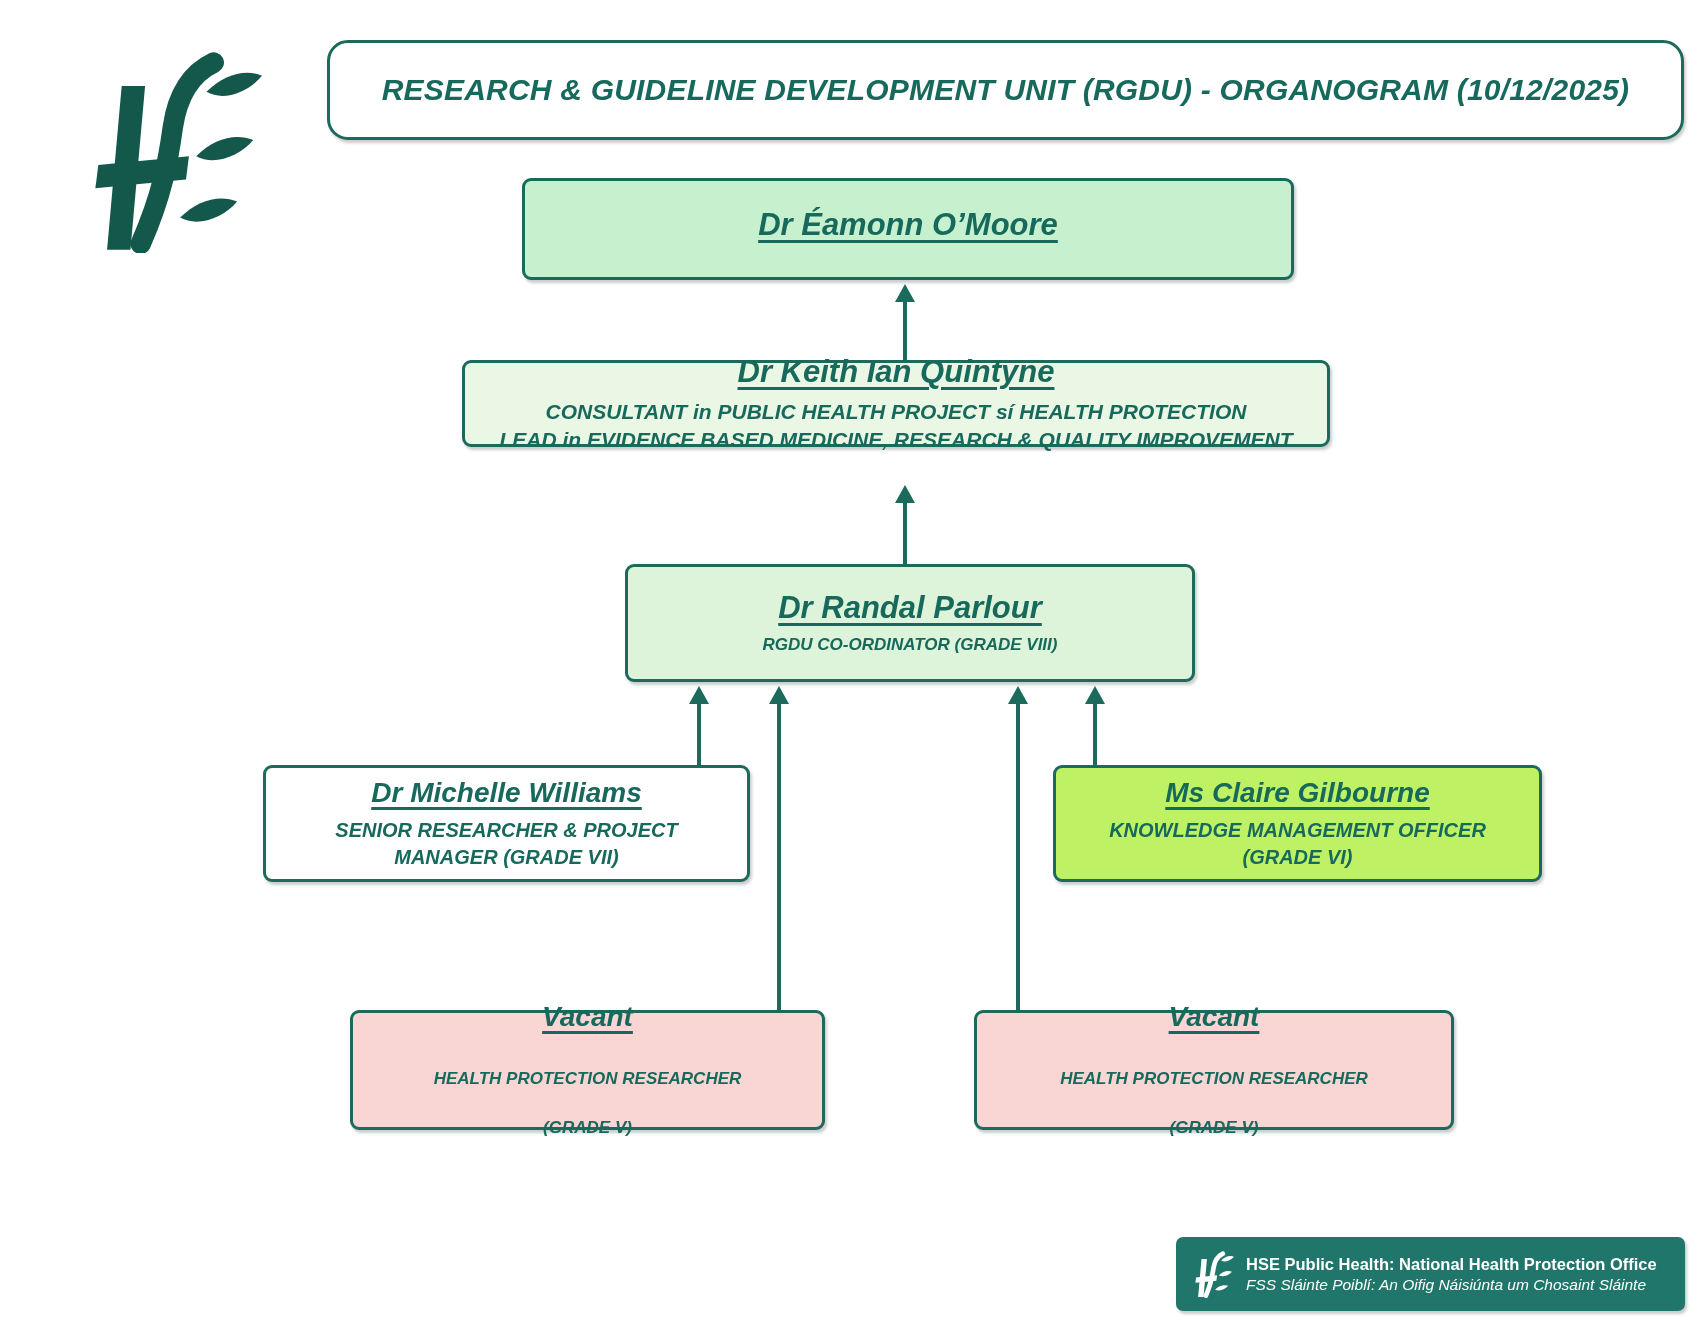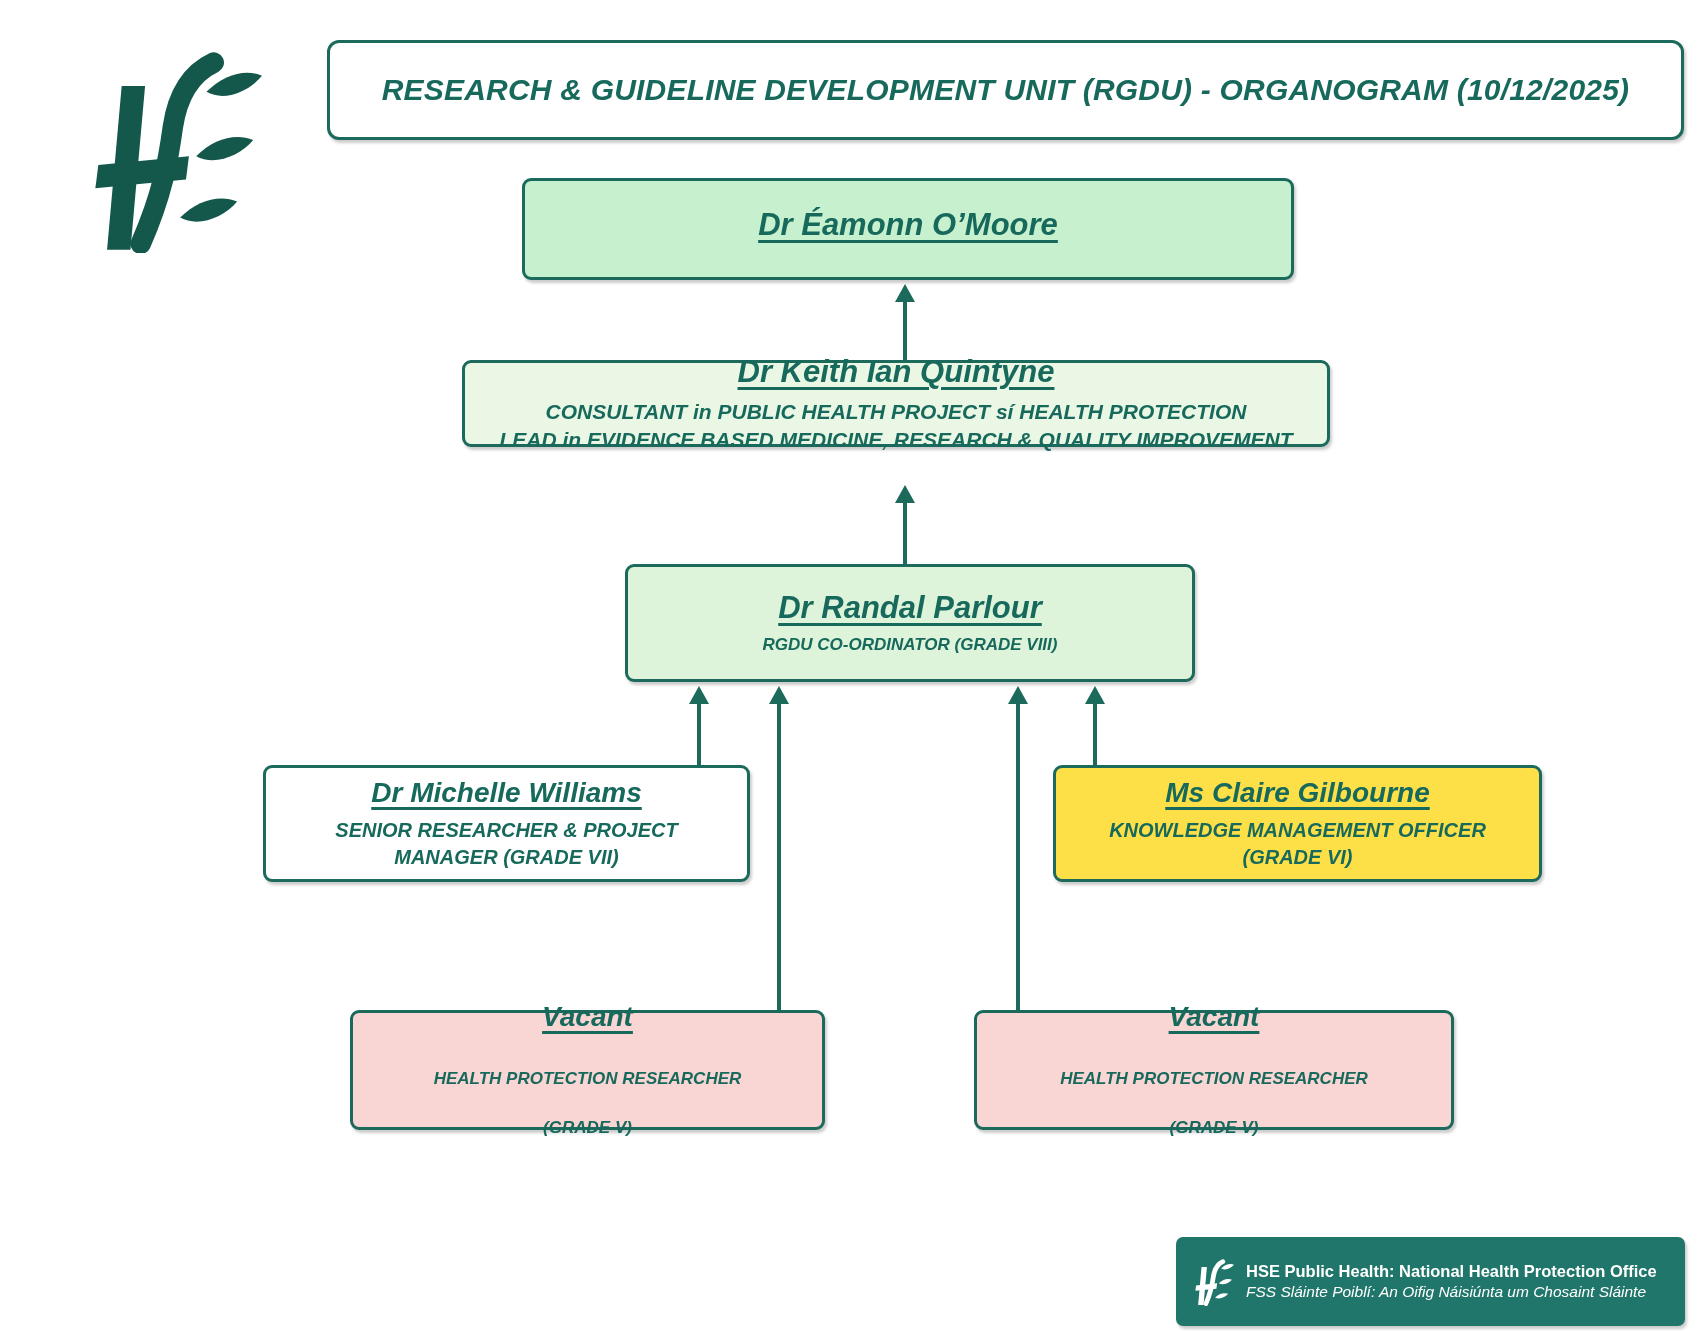--- a/index.html
+++ b/index.html
@@ -12,21 +12,21 @@
     --footer-bg:#20766a;
   }
   *{margin:0;padding:0;box-sizing:border-box;}
   html,body{background:#ffffff;}
   body{font-family:"Liberation Sans", sans-serif;}
   #page{position:relative;width:1703px;height:1331px;background:#ffffff;overflow:hidden;}
 
   
   .title-box{
     position:absolute;left:327px;top:40px;width:1357px;height:100px;
-    border:3px solid var(--teal);border-radius:12px;background:#ffffff;
+    border:3px solid var(--teal);border-radius:21px;background:#ffffff;
     display:flex;align-items:center;justify-content:center;
     box-shadow:2px 3px 3px rgba(110,110,110,.35);
   }
   .title-box span{
     font-size:30px;font-weight:bold;font-style:italic;color:var(--text);
     white-space:nowrap;letter-spacing:.2px;
   }
 
   
   .brand-logo{position:absolute;left:72px;top:48px;width:190px;height:190px;}
@@ -52,21 +52,21 @@
 
   #node-consultant{left:462px;top:360px;width:868px;height:87px;background:var(--fill-consultant);}
   #node-consultant .name{font-size:31px;}
   #node-consultant .role{font-size:21px;}
 
   #node-coordinator{left:625px;top:564px;width:570px;height:118px;background:var(--fill-coordinator);}
   #node-coordinator .name{font-size:31px;}
   #node-coordinator .role{font-size:17px;}
 
   #node-senior-researcher{left:263px;top:765px;width:487px;height:117px;background:#ffffff;}
-  #node-knowledge-officer{left:1053px;top:765px;width:489px;height:117px;background:#fde047;}
+  #node-knowledge-officer{left:1053px;top:765px;width:489px;height:117px;background:#bef264;}
   #node-senior-researcher .name,#node-knowledge-officer .name{font-size:28px;}
   #node-senior-researcher .role,#node-knowledge-officer .role{font-size:20px;}
 
   #node-vacant-left{left:350px;top:1010px;width:475px;height:120px;background:var(--fill-vacant);}
   #node-vacant-right{left:974px;top:1010px;width:480px;height:120px;background:var(--fill-vacant);}
   #node-vacant-left .name,#node-vacant-right .name{font-size:28px;}
   #node-vacant-left .role,#node-vacant-right .role{font-size:17px;margin-top:27px;}
 
   
   .arrow{position:absolute;width:4px;background:var(--teal);}
@@ -77,21 +77,21 @@
   }
   #arr-consultant-director{left:903px;top:302px;height:58px;}
   #arr-coordinator-consultant{left:903px;top:503px;height:61px;}
   #arr-senior-coordinator{left:697px;top:704px;height:61px;}
   #arr-vacantleft-coordinator{left:777px;top:704px;height:306px;}
   #arr-vacantright-coordinator{left:1016px;top:704px;height:306px;}
   #arr-knowledge-coordinator{left:1093px;top:704px;height:61px;}
 
   
   .footer-banner{
-    position:absolute;left:1176px;top:1237px;width:509px;height:89px;
+    position:absolute;left:1176px;top:1237px;width:509px;height:74px;
     background:var(--footer-bg);border-radius:7px;
     display:flex;align-items:center;gap:12px;padding:8px 14px;
     box-shadow:2px 3px 3px rgba(110,110,110,.35);
   }
   .footer-banner svg{width:44px;height:48px;flex:0 0 auto;}
   .footer-text{display:flex;flex-direction:column;justify-content:center;color:#ffffff;}
   .footer-text .l1{font-size:16.5px;font-weight:bold;white-space:nowrap;}
   .footer-text .l2{font-size:15.5px;font-style:italic;white-space:nowrap;margin-top:2px;}
 </style>
 </head>

